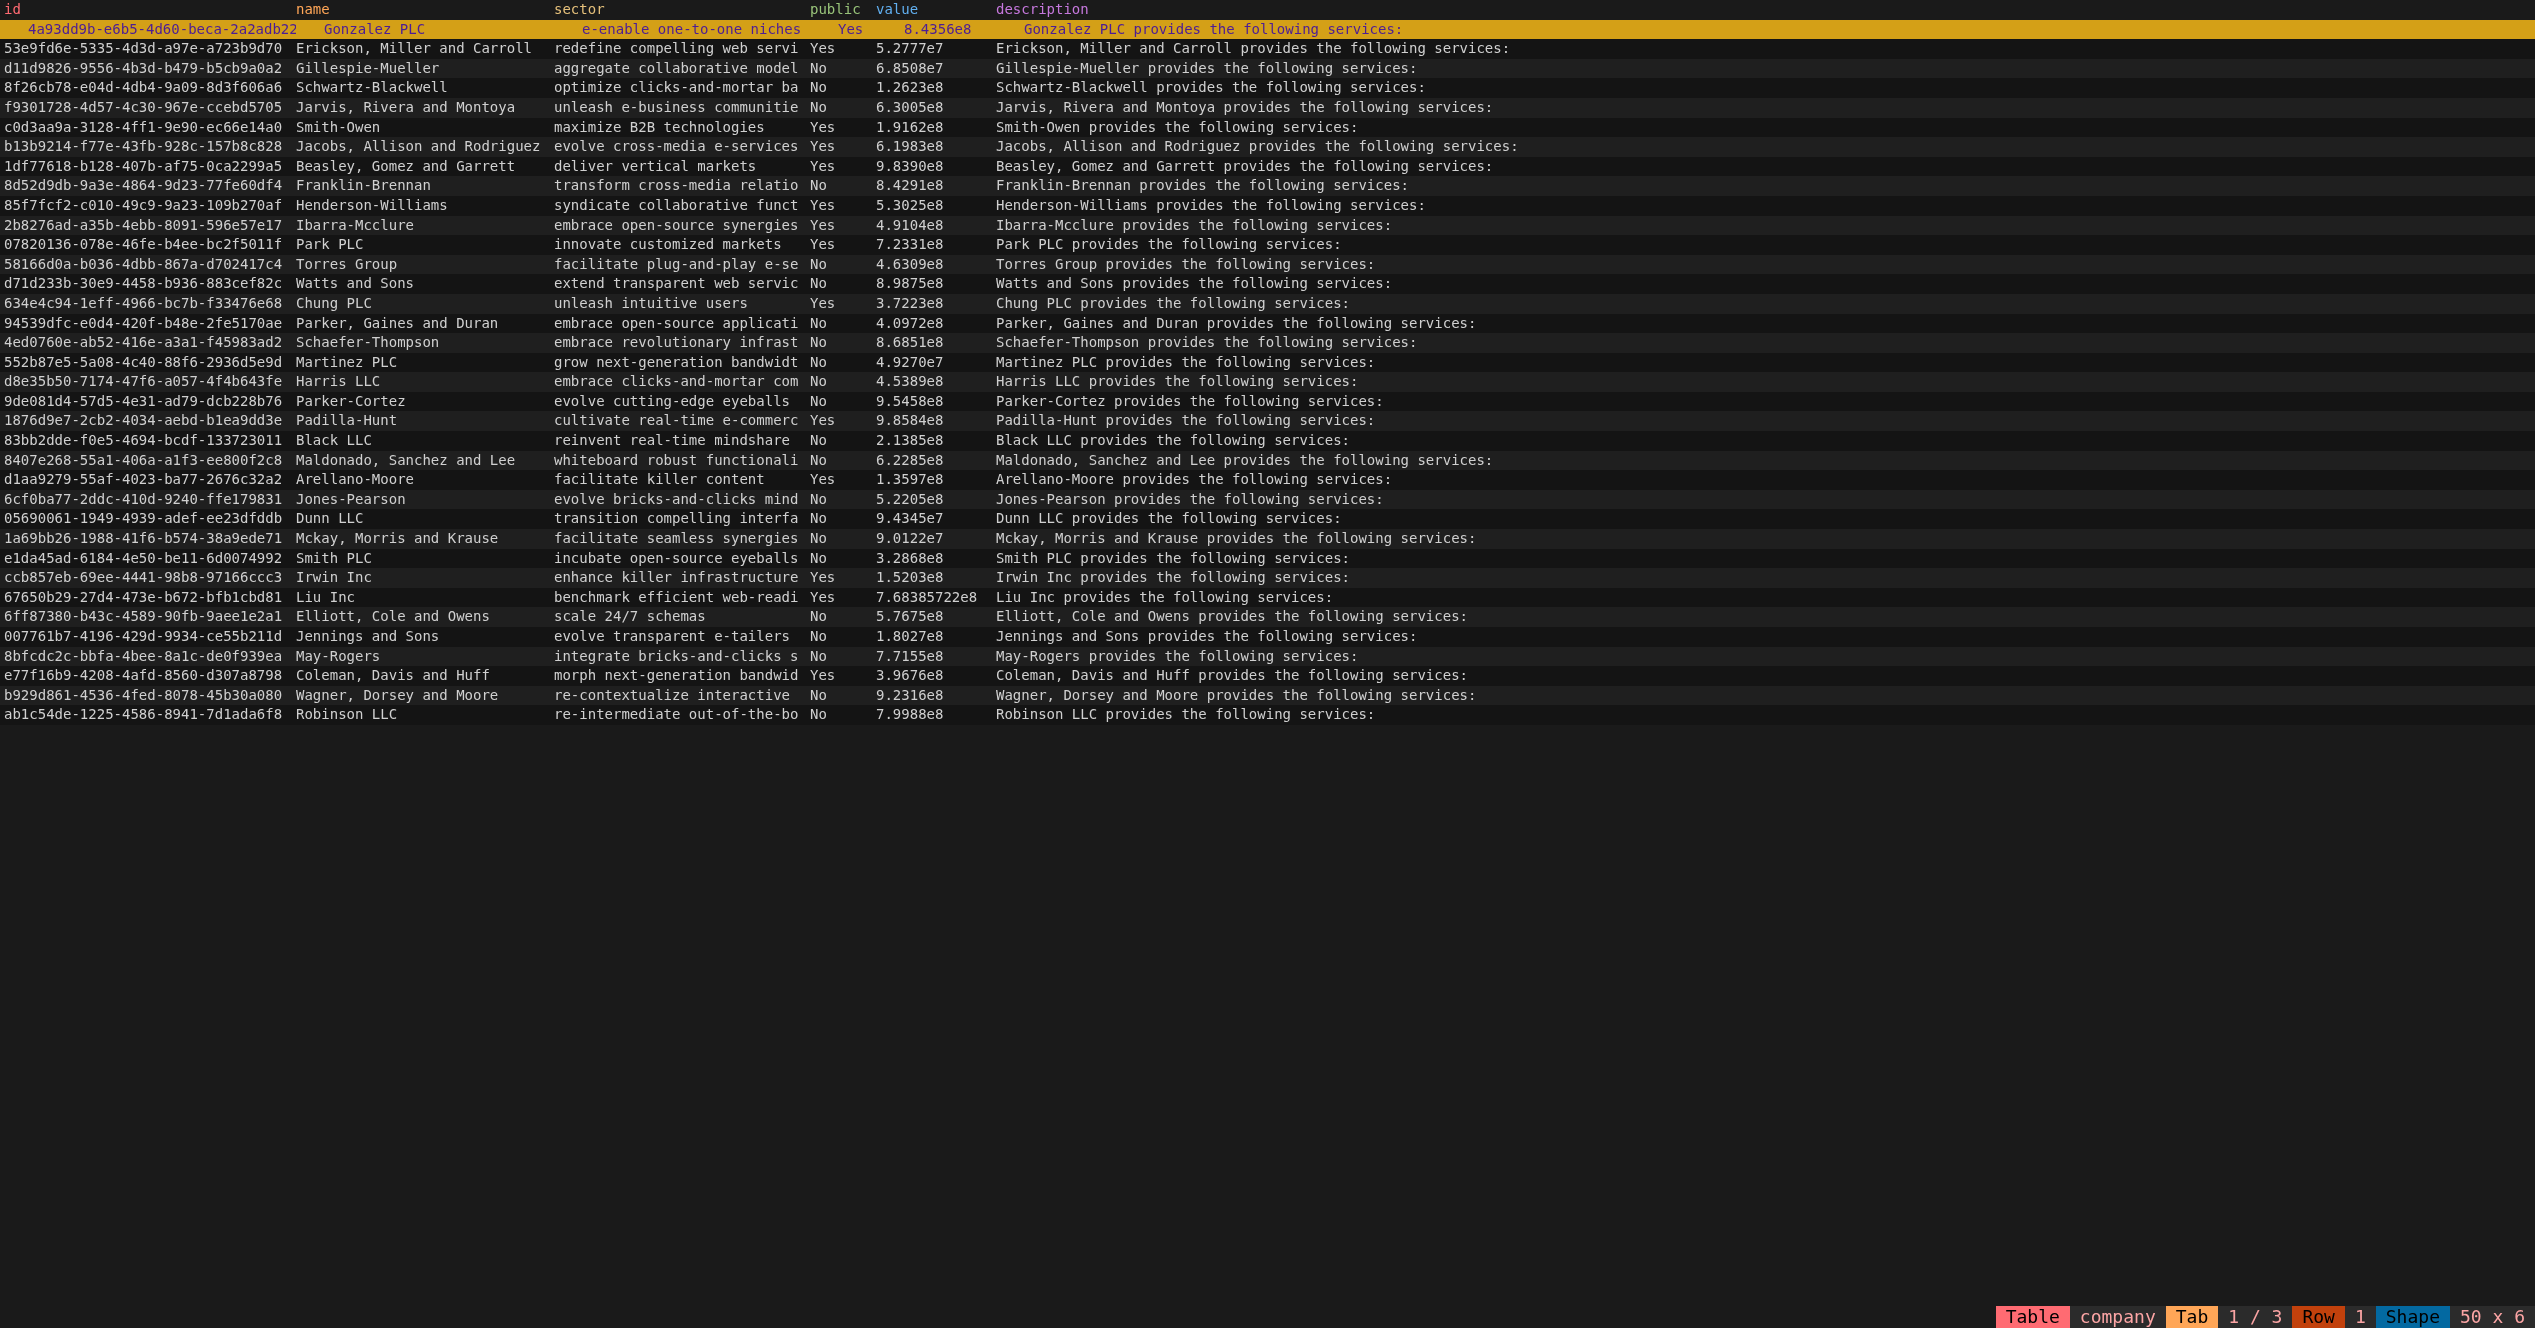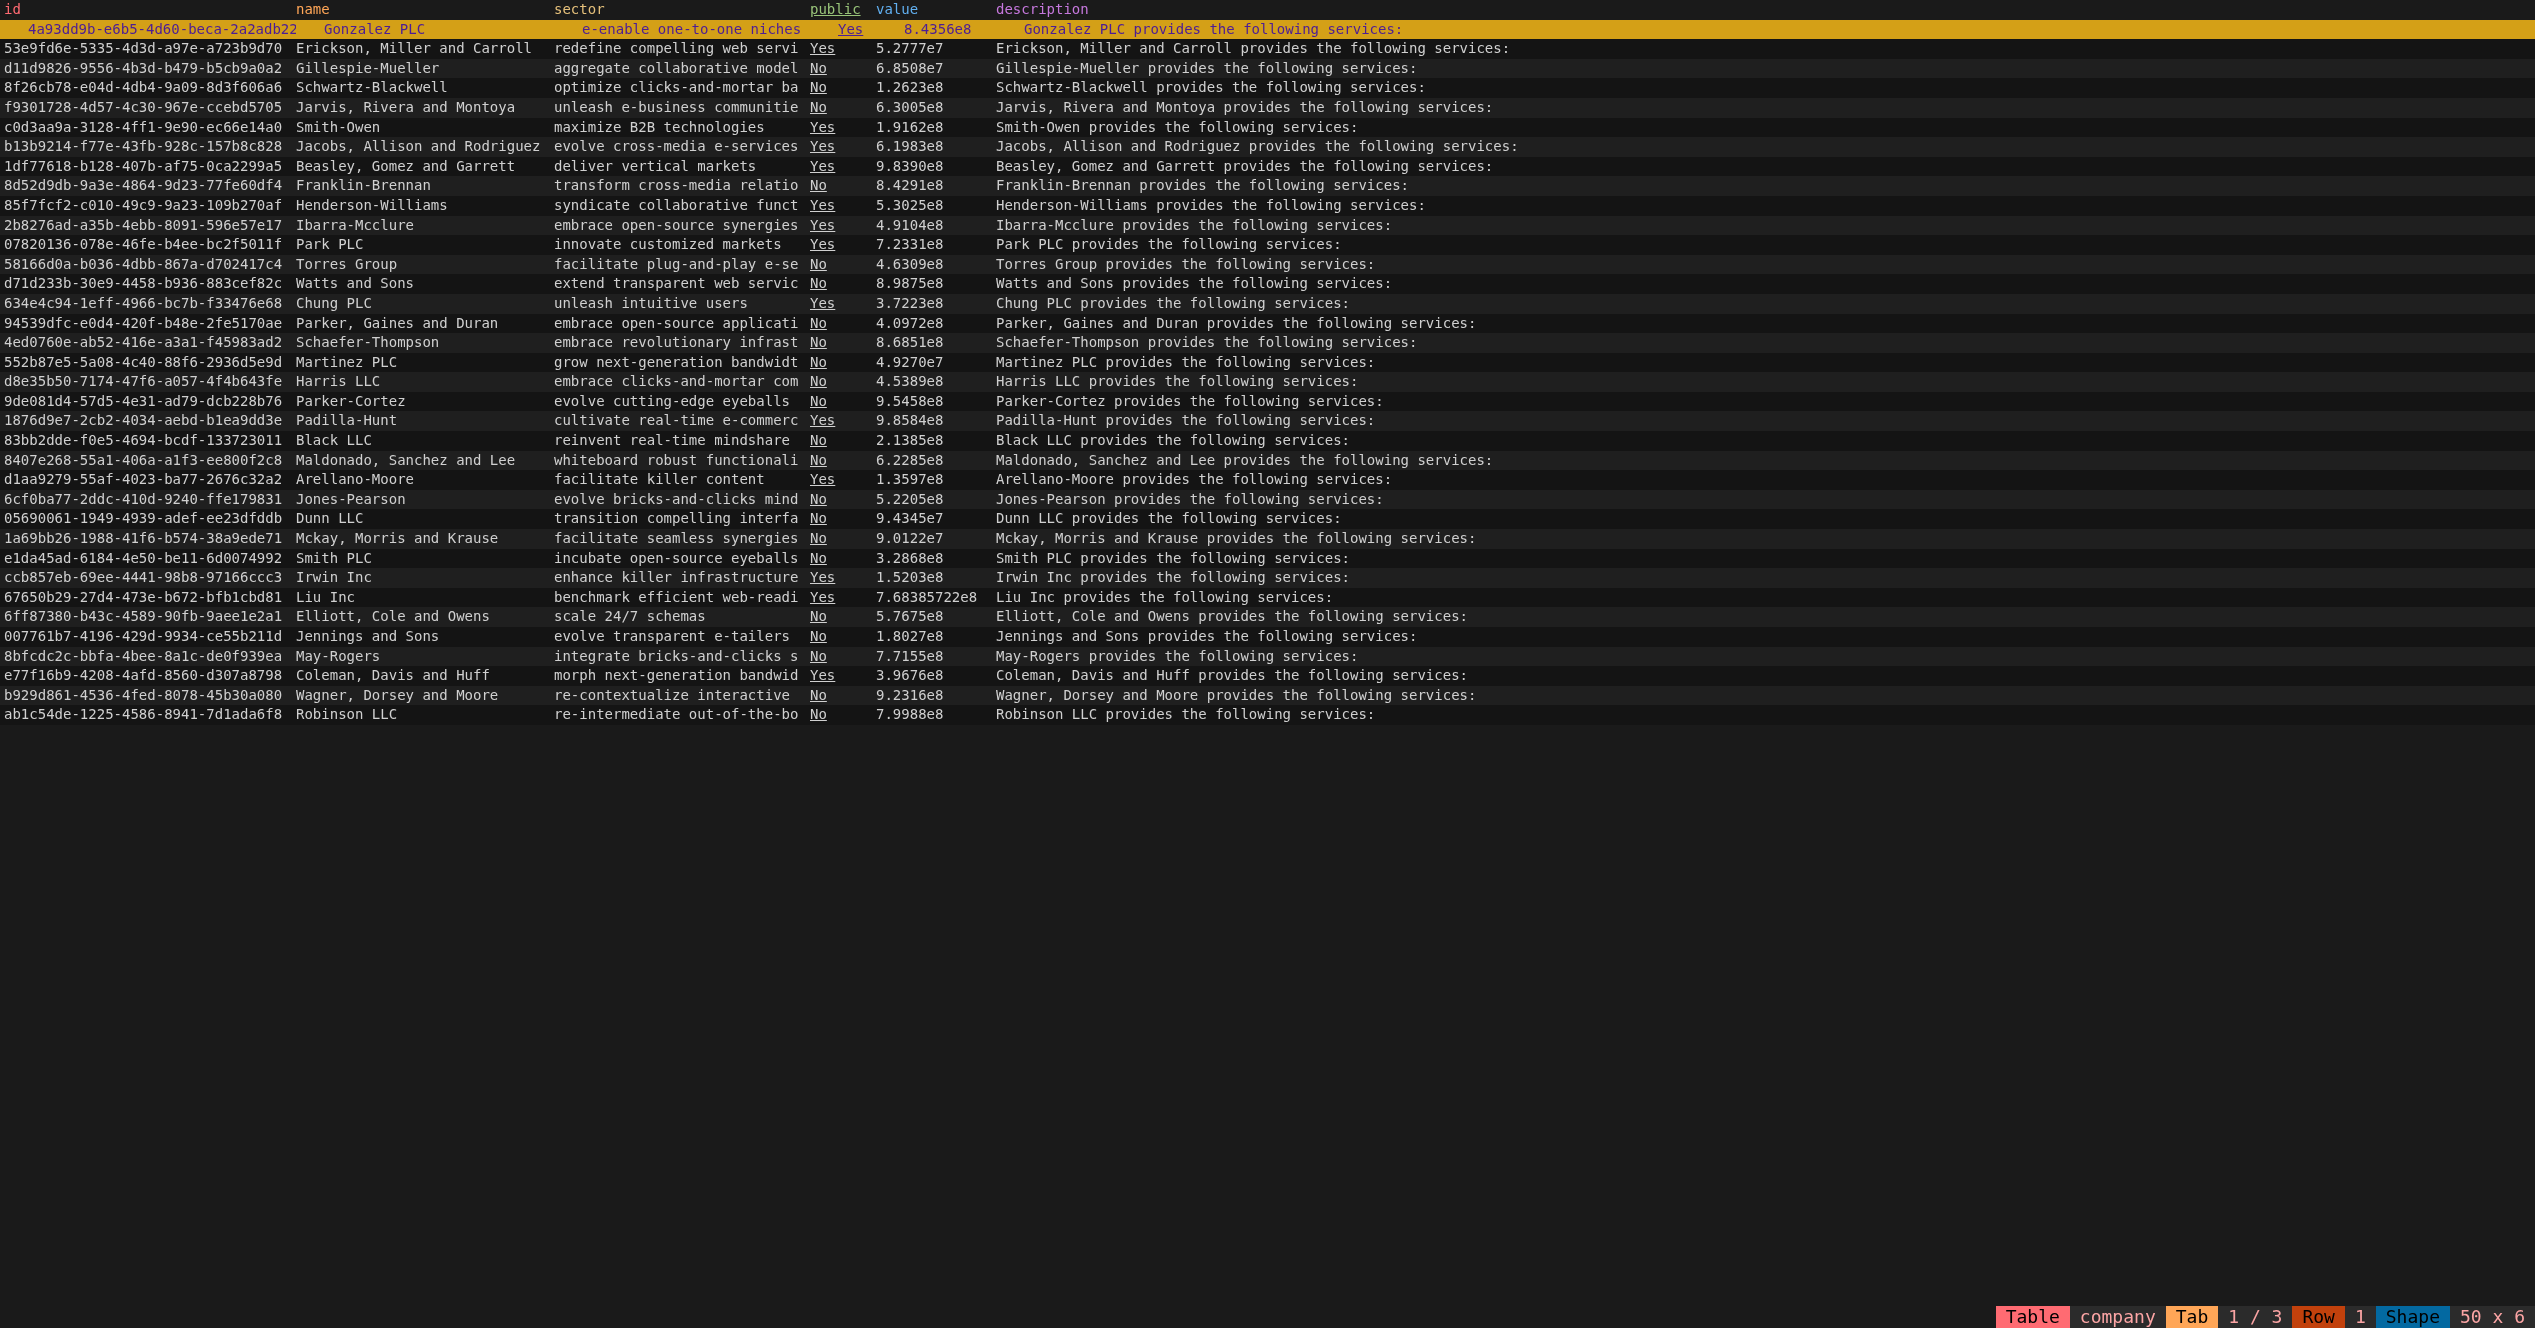--- a/index.html
+++ b/index.html
@@ -28,21 +28,21 @@
     overflow: hidden;
     text-overflow: clip;
     white-space: nowrap;
     height: 19.6px;
     vertical-align: middle;
   }
   th { font-weight: normal; margin-left: 18px; }
   .col-id     { width: 296px; padding-left: 4px;}
   .col-name   { width: 258px; }
   .col-sector { width: 256px; }
-  .col-public { width: 66px; text-decoration: underline; }
+  .col-public { width: 66px; }
   .col-value  { width: 120px; }
   .col-desc   { width: auto; }
   thead .col-id     { color: #ff6b72; }
   thead .col-name   { color: #ffa657; }
   thead .col-sector { color: #e5c07b; }
   thead .col-public { color: #98c379; }
   thead .col-value  { color: #61afef; }
   thead .col-desc   { color: #c678dd; }
   tbody tr:nth-child(odd)  { background: #1f1f1f; }
   tbody tr:nth-child(even) { background: #141414; }

